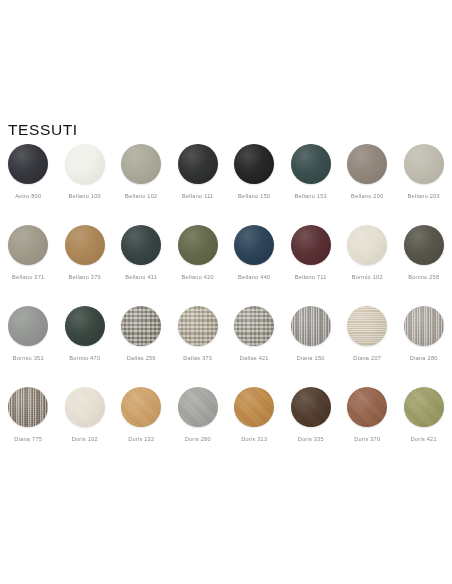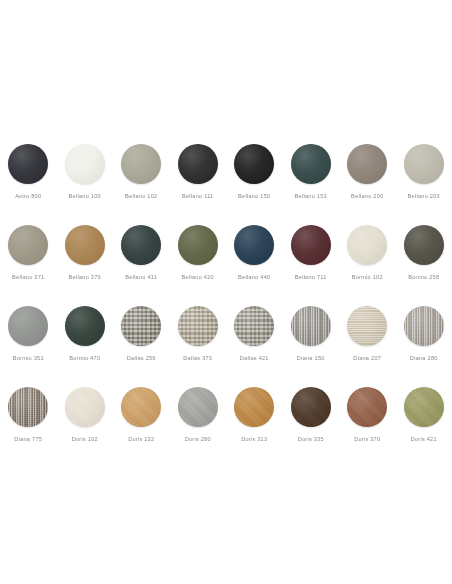--- a/index.html
+++ b/index.html
@@ -110,20 +110,21 @@
     white-space: nowrap;
     text-align: center;
     line-height: 1;
   }
 </style>
 </head>
 <body>
 
 <div id="sheet">
 
+  <div id="title">TESSUTI</div>
 
   <div id="grid">
       <div class="swatch-cell">
         <div class="disc-wrap">
           <div class="disc" style="background: rgb(43, 45, 51);">
             <div class="tex tex-plain"></div>
             <div class="sheen"></div>
           </div>
         </div>
         <div class="label" style="color: rgb(138, 138, 138);">Astro 800</div>

